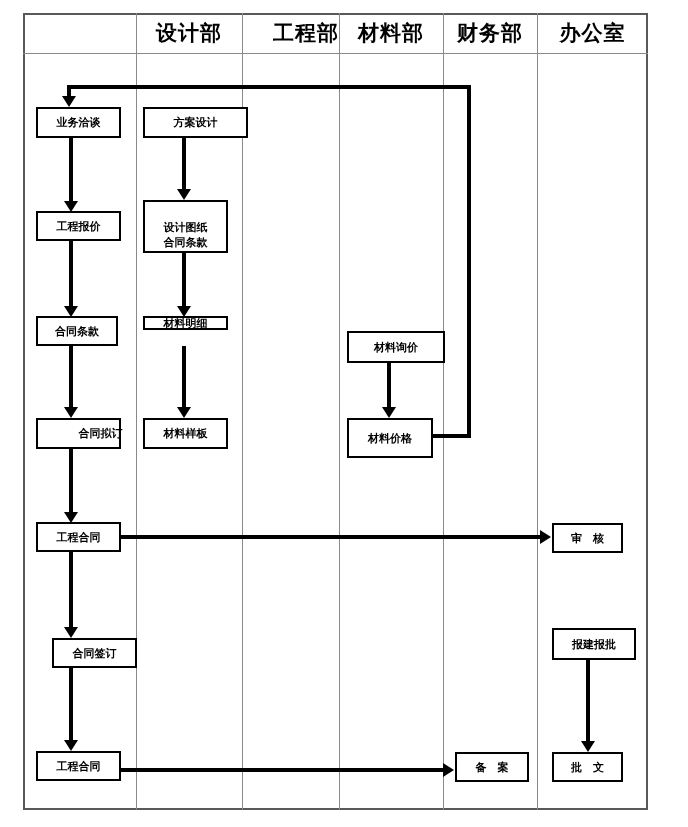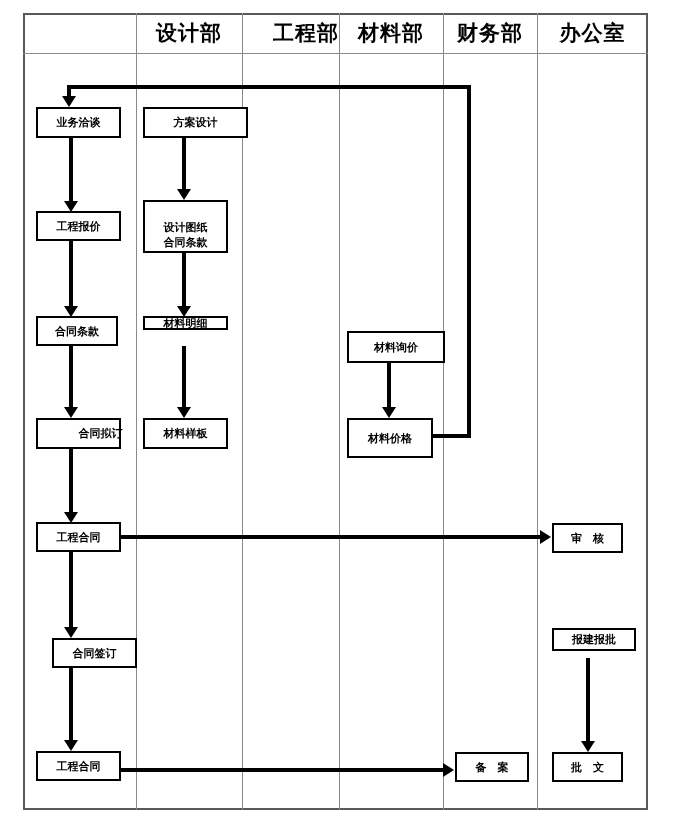--- a/index.html
+++ b/index.html
@@ -134,19 +134,19 @@
   <div class="abs node" style="left:347px; top:315px; width:98px; height:32px;margin-top:16px;">材料询价</div>
 
   <div class="abs node" style="left:36px;  top:418px; width:85px; height:31px;padding-left:44px;">合同拟订</div>
   <div class="abs node" style="left:143px; top:418px; width:85px; height:31px;">材料样板</div>
   <div class="abs node" style="left:347px; top:418px; width:86px; height:40px;">材料价格</div>
 
   <div class="abs node" style="left:36px;  top:522px; width:85px; height:30px;">工程合同</div>
   <div class="abs node" style="left:552px; top:523px; width:71px; height:30px;">审　核</div>
 
   <div class="abs node" style="left:52px;  top:638px; width:85px; height:30px;">合同签订</div>
-  <div class="abs node" style="left:552px; top:628px; width:84px; height:23px;">报建报批</div>
+  <div class="abs node" style="left:552px; top:628px; width:84px; height:32px;">报建报批</div>
 
   <div class="abs node" style="left:36px;  top:751px; width:85px; height:30px;">工程合同</div>
   <div class="abs node" style="left:455px; top:752px; width:74px; height:30px;">备　案</div>
   <div class="abs node" style="left:552px; top:752px; width:71px; height:30px;">批　文</div>
 
 </div>
 
 </body></html>

